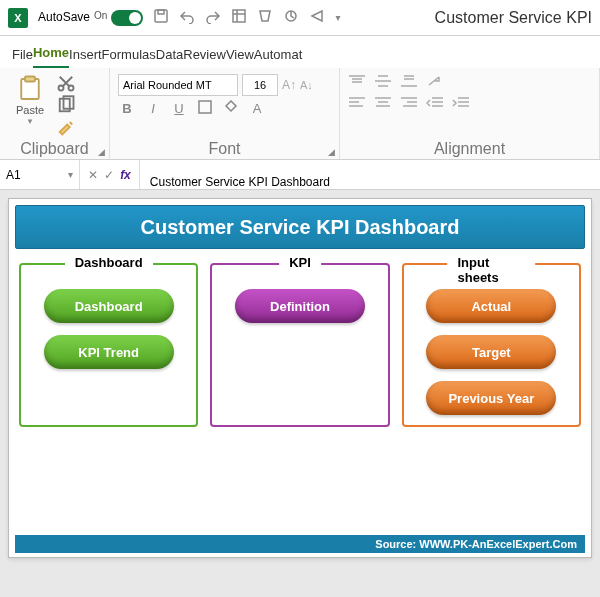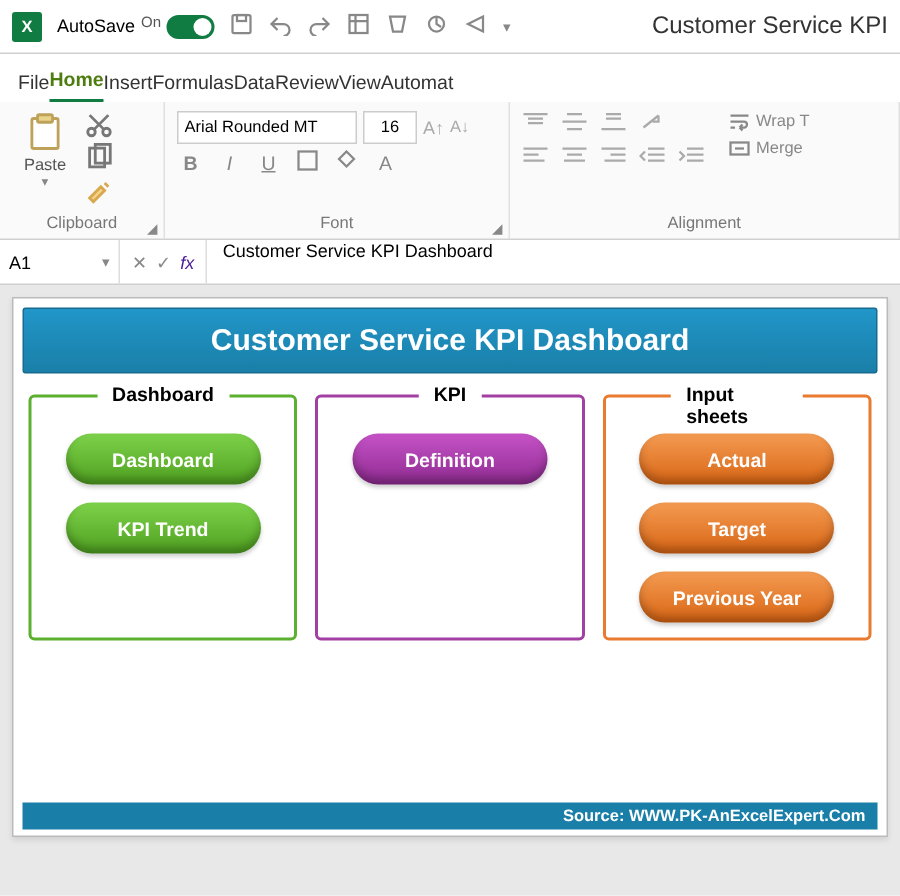--- a/index.html
+++ b/index.html
@@ -16,21 +16,21 @@
 .doc-title { margin-left:auto; font-size:16px; color:#333; }
 
 
 .tabs { background:#fff; height:32px; display:flex; align-items:flex-end; padding:0 12px; }
 .tab { font-size:13px; color:#333; padding-bottom:6px; cursor:pointer; }
 .tab.active { font-weight:600; border-bottom:2px solid #107c41; color:#4d7c0f; }
 
 
 .ribbon { background:#fafafa; height:92px; display:flex; border-bottom:1px solid #d0d0d0; }
 .rgroup { border-right:1px solid #e0e0e0; padding:4px 8px 2px; display:flex; flex-direction:column; justify-content:space-between; position:relative;}
-.rgroup-label { font-size:11px; color:#777; text-align:center; height:16px; line-height:16px; }
+.rgroup-label { font-size:16px; color:#777; text-align:center; height:16px; line-height:16px; }
 .rgroup-body { flex:1; display:flex; align-items:flex-start; gap:4px; padding-top:2px;}
 .launcher { position:absolute; right:4px; bottom:2px; font-size:9px; color:#888;}
 
 .paste-main { display:flex; flex-direction:column; align-items:center; width:44px; }
 .paste-icon { width:30px; height:30px; }
 .paste-label { font-size:11px; color:#555; }
 .paste-side { display:flex; flex-direction:column; gap:4px; }
 .mini-btn { width:20px; height:18px; display:flex; align-items:center; justify-content:center; color:#777; }
 
 .font-top { display:flex; gap:4px; align-items:center; }
@@ -41,25 +41,25 @@
 .font-bot .btn { width:18px; text-align:center; }
 
 .align-stack { display:flex; flex-direction:column; gap:4px; color:#aaa;}
 .align-row { display:flex; gap:8px;}
 .align-row svg { width:18px; height:14px;}
 
 .wrap-col { display:flex; flex-direction:column; gap:4px; font-size:11px; color:#888;}
 .wrap-item { display:flex; align-items:center; gap:4px;}
 
 
-.fbar { background:#fff; height:30px; display:flex; align-items:flex-start; border-bottom:1px solid #d0d0d0; font-size:12px;}
+.fbar { background:#fff; height:30px; display:flex; align-items:flex-end; border-bottom:1px solid #d0d0d0; font-size:12px;}
 .namebox { width:80px; border:none; border-right:1px solid #ddd; padding:0 6px; height:100%; display:flex; align-items:center; justify-content:space-between;}
 .namebox-dd { color:#888; font-size:10px;}
 .fx-btns { display:flex; align-items:center; gap:6px; padding:0 8px; color:#888; border-right:1px solid #ddd; height:100%;}
-.fx-label { font-style:italic; font-size:12px; color:#4c1d95;}
+.fx-label { font-style:italic; font-size:12px; color:#4c1d95;font-weight:bold;}
 .ftext { flex:1; padding:0 10px;}
 
 
 .canvas { background:#e8e8e8; padding:8px; height:407px;}
 .sheet { background:#fff; border:1px solid #bbb; width:584px; height:360px; position:relative; box-shadow:0 2px 4px rgba(0,0,0,0.1);}
 .title-banner { background:linear-gradient(#2196c9,#1a7fa8); color:#fff; margin:6px 6px 0; height:44px; display:flex; align-items:center; justify-content:center; font-family:"Arial Rounded MT Bold", Arial, sans-serif; font-size:20px; font-weight:bold; border:1px solid #166b8f; border-radius:2px;}
 .cols { display:flex; gap:12px; padding:14px 10px 0;}
 .col-box { border:2px solid; border-radius:4px; flex:1; position:relative; padding:24px 0 10px; display:flex; flex-direction:column; align-items:center; gap:12px;}
 .col-box.green { border-color:#5bb030;}
 .col-box.orange { border-color:#e87b2f;}
@@ -218,35 +218,20 @@
                 <path d="M1 2h16M7 6h10M3 10h14"></path>
               </svg></span>
           <span><svg viewBox="0 0 18 14">
                 <path d="M6 2h11M6 6h11M6 10h11M4 4l-3 3 3 3"></path>
               </svg></span>
           <span><svg viewBox="0 0 18 14">
                 <path d="M6 2h11M6 6h11M6 10h11M1 4l3 3-3 3"></path>
               </svg></span>
         </div>
       </div>
-      <div class="wrap-col" style="margin-left:12px;">
-        <div class="wrap-item">
-          <svg viewBox="0 0 14 14" style="width:14px;height:14px;">
-              <path d="M1 3h12M1 7h9a2 2 0 0 1 0 4H7m0 0l2-2m-2 2l2 2M1 11h3"></path>
-            </svg>
-          <span>Wrap T</span>
-        </div>
-        <div class="wrap-item">
-          <svg viewBox="0 0 14 14" style="width:14px;height:14px;">
-              <rect x="1" y="3" width="12" height="8"></rect>
-              <path d="M4 7h6"></path>
-            </svg>
-          <span>Merge</span>
-        </div>
-      </div>
     </div>
     <div class="rgroup-label">Alignment</div>
   </div>
 </div>
 
 <div class="fbar">
   <div class="namebox">
     <span>A1</span>
     <span class="namebox-dd">▾</span>
   </div>

